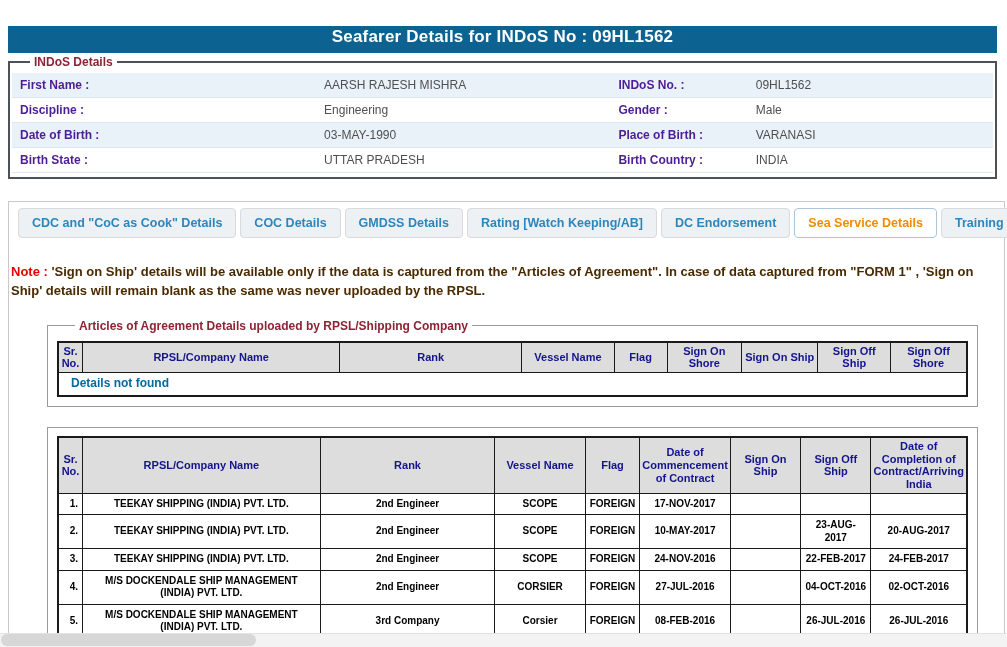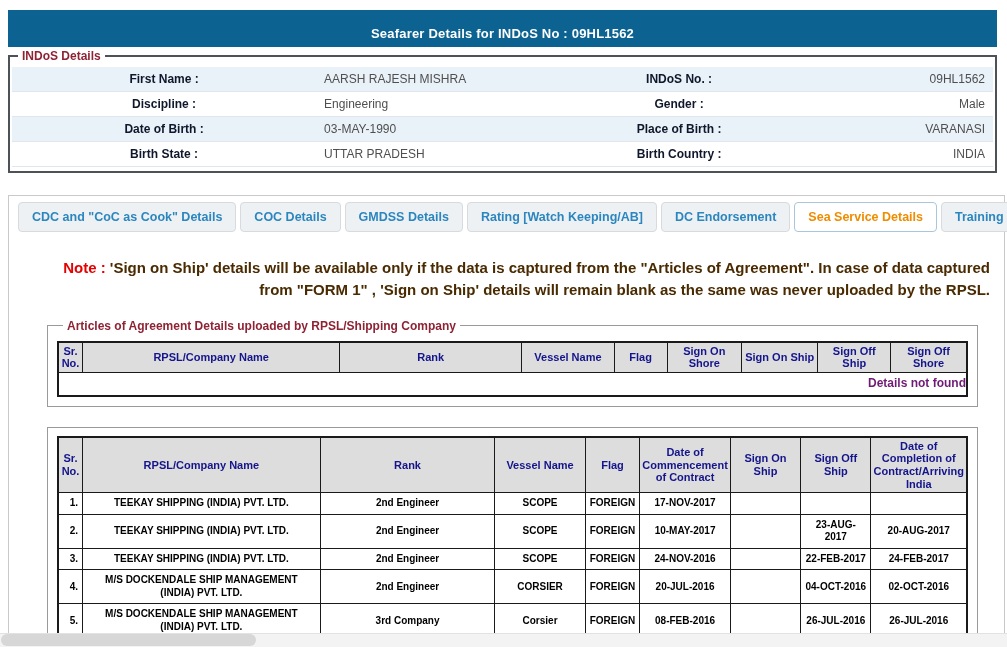--- a/index.html
+++ b/index.html
@@ -3,75 +3,75 @@
 <meta charset="utf-8">
 <style>
   * { box-sizing: border-box; }
   html, body { margin:0; padding:0; }
   body {
     width:1007px; height:647px; overflow:hidden; position:relative;
     background:#ffffff; font-family:"Liberation Sans", sans-serif;
   }
   
   .title-bar {
-    margin:10px 10px 0 8px; background:#0c6291; color:#ffffff;
-    text-align:center; font-weight:bold; font-size:13px; padding:16px 0 6px;
+    margin:26px 10px 0 8px; background:#0c6291; color:#ffffff;
+    text-align:center; font-weight:bold; font-size:17px; padding:1px 0 6px;
     letter-spacing:0.2px;
   }
   
   fieldset { border:1px solid #9a9a9a; }
   legend {
-    color:#8e2334; font-weight:bold; font-size:12px; padding:0 4px; margin-left:6px;
+    color:#8e2334; font-weight:bold; font-size:12px; padding:0 4px; margin-left:18px;
   }
   .indos-fieldset { margin:2px 10px 0 8px; border:2px solid #4c5257; padding:4px 2px 4px; }
   .indos-table { width:100%; border-collapse:collapse; }
   .indos-table td { padding:5px 8px; font-size:12px; border-bottom:1px solid #dfe6ee; }
   .indos-table tr:nth-child(odd)  td { background:#e9f1f9; }
   .indos-table tr:nth-child(even) td { background:#ffffff; }
-  .ind-label { text-align:center; font-weight:bold; color:#0f172a; white-space:nowrap; }
+  .ind-label { text-align:left; font-weight:bold; color:#4c1d95; white-space:nowrap; }
   .ind-value { text-align:left; color:#4f4f4f; }
-  .w1 { width:31%; } .w2 { width:30%; } .w3 { width:14%; } .w4 { width:25%;text-align:right; }
+  .w1 { width:31%; } .w2 { width:30%; } .w3 { width:14%; } .w4 { width:25%; }
   
   .tab-panel {
     margin:22px 2px 0 8px; border:1px solid #c9c9c9; height:616px;
     background:#ffffff;
   }
   .tab-strip { padding:6px 8px 0 9px; white-space:nowrap; }
   .tab {
     display:inline-block; padding:7px 13px 7px; margin-right:4px;
     background:#eef1f3; border:1px solid #d7dbde; border-radius:4px;
     color:#2b86bf; font-weight:bold; font-size:12.5px; cursor:pointer;
   }
   .tab.active {
     background:#ffffff; border:1px solid #a9c7dc; color:#ef8c00;
   }
   
   .note {
-    margin:25px 14px 0 27px; font-size:15px; font-weight:bold;
-    color:#4a2a00; line-height:1.45;text-align:right;
+    margin:25px 14px 0 2px; font-size:13px; font-weight:bold;
+    color:#4a2a00; line-height:1.45;
   }
   .note-prefix { color:#e60000; }
   
   .section-fieldset { margin:18px 26px 0 38px; border:1px solid #9a9a9a; padding:8px 9px 9px; }
   .form1-fieldset   { margin-top:20px; }
   
   .data-table { width:100%; border-collapse:collapse; border:2px solid #1a1a1a; }
   .data-table th {
     border:1px solid #1a1a1a; background:#dddddd; color:#14148c;
     font-weight:bold; font-size:11px; padding:2px 2px; text-align:center; line-height:1.15;
   }
   .data-table td {
     border:1px solid #1a1a1a; font-size:10px; font-weight:bold; color:#000000;
     padding:4px 4px; line-height:1.25;
   }
   .td-sr { text-align:right; }
   .td-left { text-align:center; }
   .td-center { text-align:center; }
   .empty-row td {
-    color:#701a75; font-size:12px; text-align:right; padding:3px 0 4px;
+    color:#0369a1; font-size:12px; text-align:left; padding:3px 12px 4px;
   }
   
   .hscroll-track {
     position:absolute; left:0; bottom:0; width:1007px; height:14px;
     background:#f3f3f3; border-top:1px solid #e2e2e2;
   }
   .hscroll-thumb {
     position:absolute; left:1px; bottom:1px; width:255px; height:12px;
     background:#d7d7d7; border-radius:7px; cursor:pointer;
   }
@@ -214,21 +214,21 @@
             <td class="td-center"></td>
             <td class="td-center">22-FEB-2017</td>
             <td class="td-center">24-FEB-2017</td>
           </tr>
           <tr>
             <td class="td-sr">4.</td>
             <td class="td-left">M/S DOCKENDALE SHIP MANAGEMENT (INDIA) PVT. LTD.</td>
             <td class="td-left">2nd Engineer</td>
             <td class="td-left">CORSIER</td>
             <td class="td-center">FOREIGN</td>
-            <td class="td-center">20-JUL-2016</td>
+            <td class="td-center">27-JUL-2016</td>
             <td class="td-center"></td>
             <td class="td-center">04-OCT-2016</td>
             <td class="td-center">02-OCT-2016</td>
           </tr>
           <tr>
             <td class="td-sr">5.</td>
             <td class="td-left">M/S DOCKENDALE SHIP MANAGEMENT (INDIA) PVT. LTD.</td>
             <td class="td-left">3rd Company</td>
             <td class="td-left">Corsier</td>
             <td class="td-center">FOREIGN</td>

